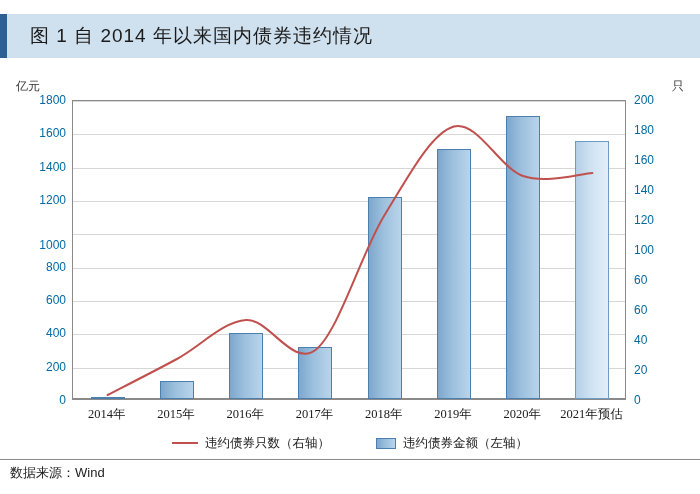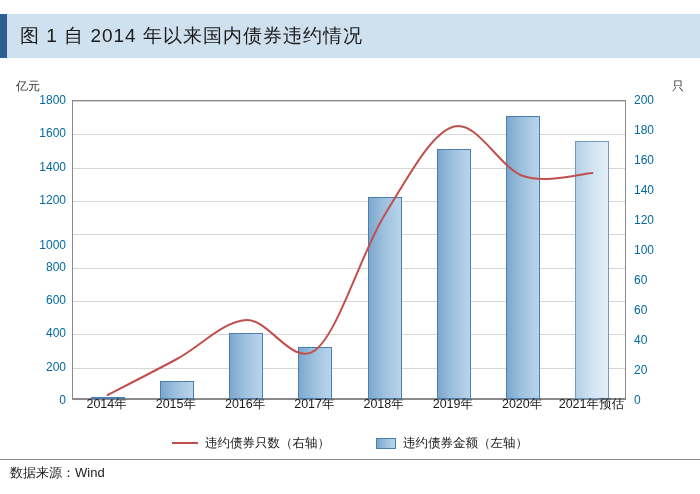--- a/index.html
+++ b/index.html
@@ -15,21 +15,21 @@
   
   .title-bar{
     position:absolute;left:0;top:14px;width:700px;height:44px;
     background:#cfe0ee;
     display:flex;align-items:center;
   }
   .title-bar .accent{
     width:7px;height:44px;background:#2e5f92;flex:0 0 auto;
   }
   .title-text{
-    margin-left:13px;
+    margin-left:23px;
     font-size:19px;letter-spacing:1px;color:#1b1b1b;
     white-space:nowrap;
   }
 
   
   .chart-area{
     position:absolute;left:0;top:64px;width:700px;height:390px;
   }
   .axis-unit{
     position:absolute;font-size:12px;color:#333;
@@ -53,21 +53,21 @@
   }
 
   .ytick-wrap{position:absolute;left:0;top:36px;width:700px;height:300px;}
   .ytick{
     position:absolute;font-size:12px;color:#0369a1;line-height:1;
   }
   .ytick.l{left:18px;width:48px;text-align:right;}
   .ytick.r{left:634px;width:46px;text-align:left;}
 
   .xlabels{
-    position:absolute;left:72px;top:332px;width:554px;height:22px;
+    position:absolute;left:72px;top:342px;width:554px;height:22px;font-family:Liberation Serif, serif;
   }
   .xlabel{
     position:absolute;top:0;font-size:12.5px;color:#1b1b1b;text-align:center;
     transform:translateX(-50%);white-space:nowrap;
   }
 
   .bar{
     position:absolute;bottom:0;
     background:linear-gradient(to right,#7ea7cd 0%,#9cc0de 45%,#b9d4ea 100%);
     border:1px solid #4a7fb0;

